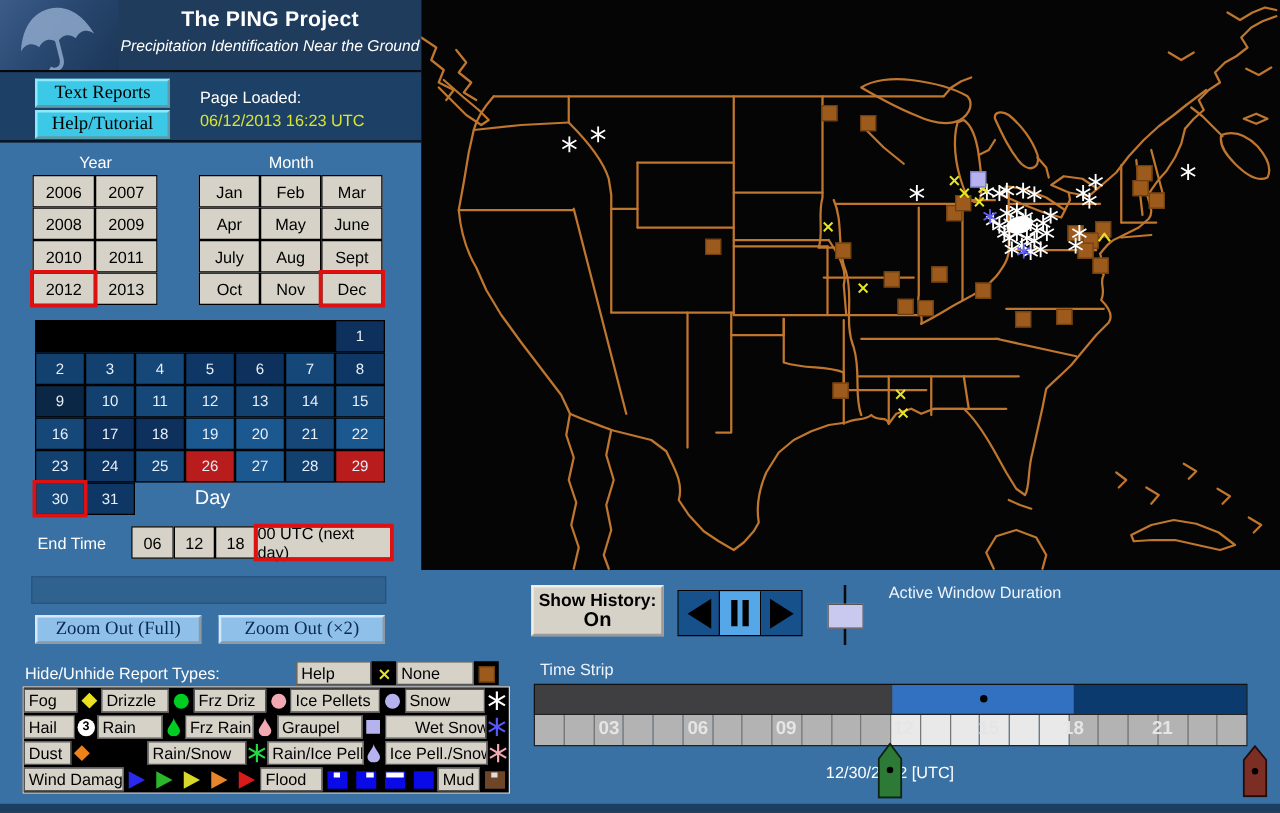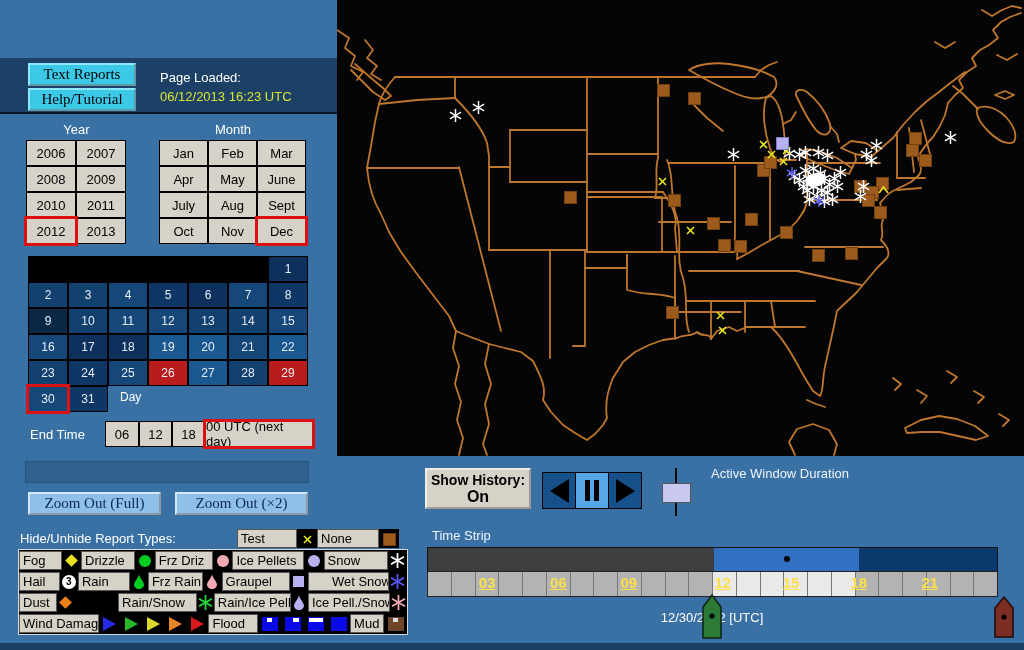--- a/index.html
+++ b/index.html
@@ -32,21 +32,21 @@
   .rsel{outline:3px solid #dd1111;outline-offset:-1px;z-index:3;}
   #yeargrid{left:26px;top:140px;grid-template-columns:50px 50px;grid-auto-rows:26px;}
   #monthgrid{left:159px;top:140px;grid-template-columns:49px 49px 49px;grid-auto-rows:26px;}
   #daygrid{left:28px;top:256px;grid-template-columns:repeat(7,40px);grid-auto-rows:26px;}
   .dcell{border:1px solid #000;color:#e8eef8;font-size:12px;display:flex;
          align-items:center;justify-content:center;cursor:pointer;}
   .dblank{background:#000;border:1px solid #000;}
   .sh-dd{background:#0a2746}.sh-d{background:#0d315c}.sh-d2{background:#0e3765}
   .sh-m2{background:#12406f}.sh-m{background:#154879}.sh-M{background:#1c5890}
   .sh-L{background:#b91c1c}
-  #daylabel{left:120px;top:390px;width:100px;color:#fff;font-size:12px;}
+  #daylabel{left:120px;top:390px;width:100px;text-align:center;color:#fff;font-size:16px;}
   #endhour-label{left:30px;top:427px;color:#fff;font-size:13px;}
   #endhours{left:105px;top:421px;display:flex;}
   #endhours .gcell{height:24px;}
   #emptybar{left:25px;top:461px;width:282px;height:20px;background:#30628f;border:1px solid #27527b;}
   .zoombtn{position:absolute;top:492px;width:129px;height:19px;background:#8fc0ea;
            border:2px outset #d4e8fa;color:#0a2a52;font-family:"Liberation Serif",serif;
            font-size:15px;text-align:center;line-height:18px;cursor:pointer;}
 
   
   #legend-title{left:20px;top:531px;color:#fff;font-size:13px;}
@@ -101,31 +101,43 @@
 
   
   #tstrip-label{left:432px;top:528px;color:#eef4fb;font-size:13px;}
   #tstrip-top{left:427px;top:547px;width:569px;height:23px;display:flex;border:1px solid #111;}
   #tstrip-top .seg{height:23px;}
   #tdot{position:absolute;width:6px;height:6px;border-radius:50%;background:#000;top:8px;}
   #tstrip-bot{left:427px;top:571px;width:569px;height:24px;display:flex;border:1px solid #222;position:absolute;}
   .tcell{flex:1;background:#b3b3b3;border-left:1px solid #777;}
   .tcell:first-child{border-left:none;}
   .tcell-light{background:#e9e9e9;}
-  .tlabel{position:absolute;top:2px;transform:translateX(-50%);color:#fde047;
-          font-size:15px;font-weight:bold;text-decoration:underline;}
+  .tlabel{position:absolute;top:2px;transform:translateX(-50%);color:#e5e5e5;
+          font-size:15px;font-weight:bold;}
   .tmarker{position:absolute;cursor:grab;z-index:5;}
   #date-label{left:602px;top:610px;width:220px;text-align:center;color:#fff;font-size:13px;z-index:2;}
   #bottombar{left:0;top:643px;width:1024px;height:7px;background:#1b3e63;}
 </style>
 </head>
 <body>
 
 <div id="app">
 
+  <div id="titlebar" class="abs">
+    <div id="logo" class="abs">
+      <svg width="78" height="56" viewBox="0 0 64 52">
+        <path d="M4,30 C10,10 22,4 32,4 C42,4 54,10 60,30 C56,25 50,25 46,30 C42,25 36,25 32,30 C28,25 22,25 18,30 C14,25 8,25 4,30 Z" fill="#8ea8ca"></path>
+        <path d="M32,6 V42 C32,49 26,51 22,47" stroke="#8ea8ca" stroke-width="3" fill="none"></path>
+      </svg>
+    </div>
+    <div id="titles" class="abs">
+      <div class="t1">The PING Project</div>
+      <div class="t2">Precipitation Identification Near the Ground</div>
+    </div>
+  </div>
   <div id="band2" class="abs">
     <div id="cyanbtns">
         <div class="cyanbtn" style="top: 5px;">Text Reports</div>
         <div class="cyanbtn" style="top: 30px;">Help/Tutorial</div>
       </div>
     <div id="loaded-label" class="abs">Page Loaded:</div>
     <div id="loaded-value" class="abs">06/12/2013 16:23 UTC</div>
   </div>
 
   <div class="abs seclabel" style="left:26px;top:122px;width:101px;text-align:center;">Year</div>
@@ -202,21 +214,21 @@
       <div class="gcell rsel" style="width: 106px;">00 UTC (next day)</div>
     </div>
   <div id="emptybar" class="abs"></div>
   <div id="zoombtns">
       <div class="zoombtn" style="left: 28px;">Zoom Out  (Full)</div>
       <div class="zoombtn" style="left: 175px;">Zoom Out  (×2)</div>
     </div>
 
   <div id="legend-title" class="abs">Hide/Unhide Report Types:</div>
   <div id="legend-extra" class="abs">
-      <div class="llbl" style="width: 55px;">Test</div>
+      <div class="llbl" style="width: 55px;">Help</div>
       <div class="licon">
         <svg width="9" height="9" viewBox="0 0 9 9">
           <g stroke="#e8e820" stroke-width="1.6">
             <line x1="1" y1="1" x2="8" y2="8"></line>
             <line x1="8" y1="1" x2="1" y2="8"></line>
           </g>
         </svg>
       </div>
       <div class="llbl" style="width: 57px;">None</div>
       <div class="licon">

